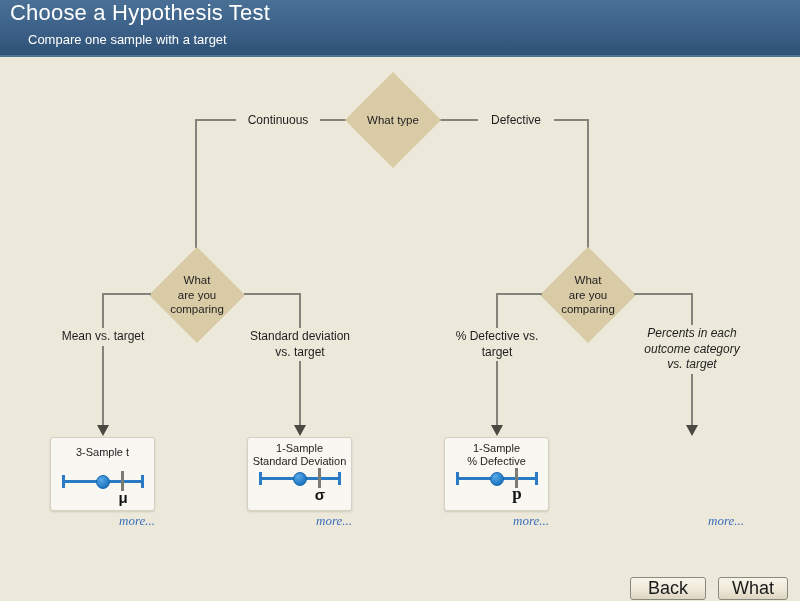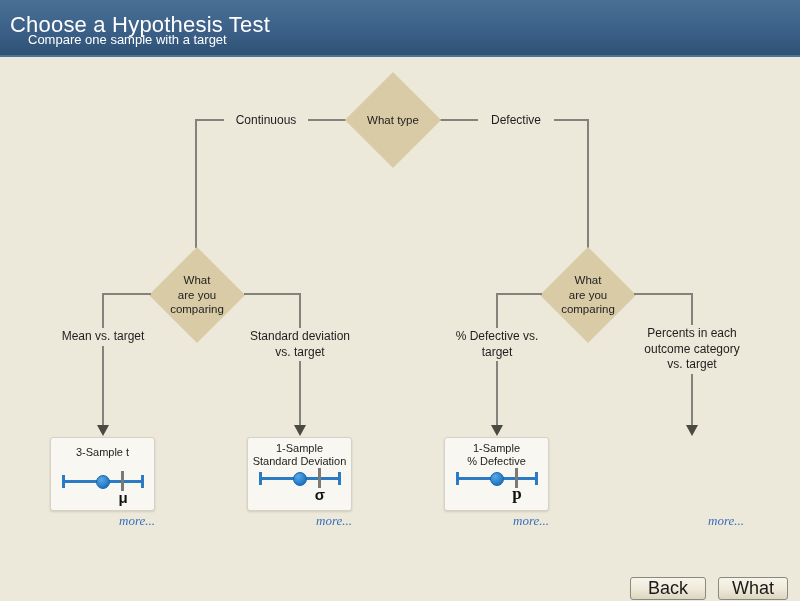--- a/index.html
+++ b/index.html
@@ -8,21 +8,21 @@
     position:relative; width:800px; height:601px; margin:0 auto;
     background:#ece8da; overflow:hidden;
   }
   
   .header {
     position:absolute; left:0; top:0; width:800px; height:57px;
     background:linear-gradient(180deg,#4a7095 0%,#3c6088 55%,#2e5174 100%);
     border-bottom:2px solid #4e7396;
   }
   .header .title {
-    position:absolute; left:10px; top:12px; color:#fff; font-size:22px;
+    position:absolute; left:10px; top:0; color:#fff; font-size:22px;
     font-weight:400; letter-spacing:.2px;
   }
   .header .subtitle {
     position:absolute; left:28px; top:32px; color:#fff; font-size:13px;
   }
   
   .hline, .vline { position:absolute; background:#84837b; }
   .hline { height:2px; }
   .vline { width:2px; }
   .arrow-down {
@@ -105,21 +105,21 @@
   <div class="header">
     <div class="title">Choose a Hypothesis Test</div>
     <div class="subtitle">Compare one sample with a target</div>
   </div>
 
   <div class="hline" style="left:196px; top:119px; width:151px;"></div>
   <div class="hline" style="left:440px; top:119px; width:148px;"></div>
   <div class="vline" style="left:195px; top:119px; height:129px;"></div>
   <div class="vline" style="left:587px; top:119px; height:129px;"></div>
 
-  <div class="edge-label" style="left:224px; top:112px; width:84px;">Continuous</div>
+  <div class="edge-label" style="left:236px; top:112px; width:84px;">Continuous</div>
   <div class="edge-label" style="left:478px; top:112px; width:76px;">Defective</div>
 
   <div class="diamond" style="left:345px; top:72px;">
     <div class="dlabel">What type</div>
   </div>
 
   <div class="diamond" style="left:149px; top:247px;">
     <div class="dlabel">What
 are you
 comparing</div>
@@ -144,21 +144,21 @@
 
   <div class="hline" style="left:634px; top:293px; width:58px;"></div>
   <div class="vline" style="left:691px; top:293px; height:133px;"></div>
   <div class="arrow-down" style="left:686px; top:425px;"></div>
 
   <div class="branch-label" style="left:48px;  top:328px; width:110px;">Mean vs. target</div>
   <div class="branch-label" style="left:240px; top:328px; width:120px;">Standard deviation
 vs. target</div>
   <div class="branch-label" style="left:437px; top:328px; width:120px;">% Defective vs.
 target</div>
-  <div class="branch-label" style="left:627px; top:325px; width:130px;">Percents in each
+  <div class="branch-label" style="left:627px; top:325px; width:130px;font-style:italic;">Percents in each
 outcome category
 vs. target</div>
 
   <div class="card" style="left:50px;">
     <div class="ctitle" style="top:8px;">3-Sample t</div>
     <div class="ci-icon" style="top:32px;">
       <div class="ci-line"></div>
       <div class="ci-cap left"></div>
         <div class="ci-cap right"></div>
       <div class="ci-tick"></div>

